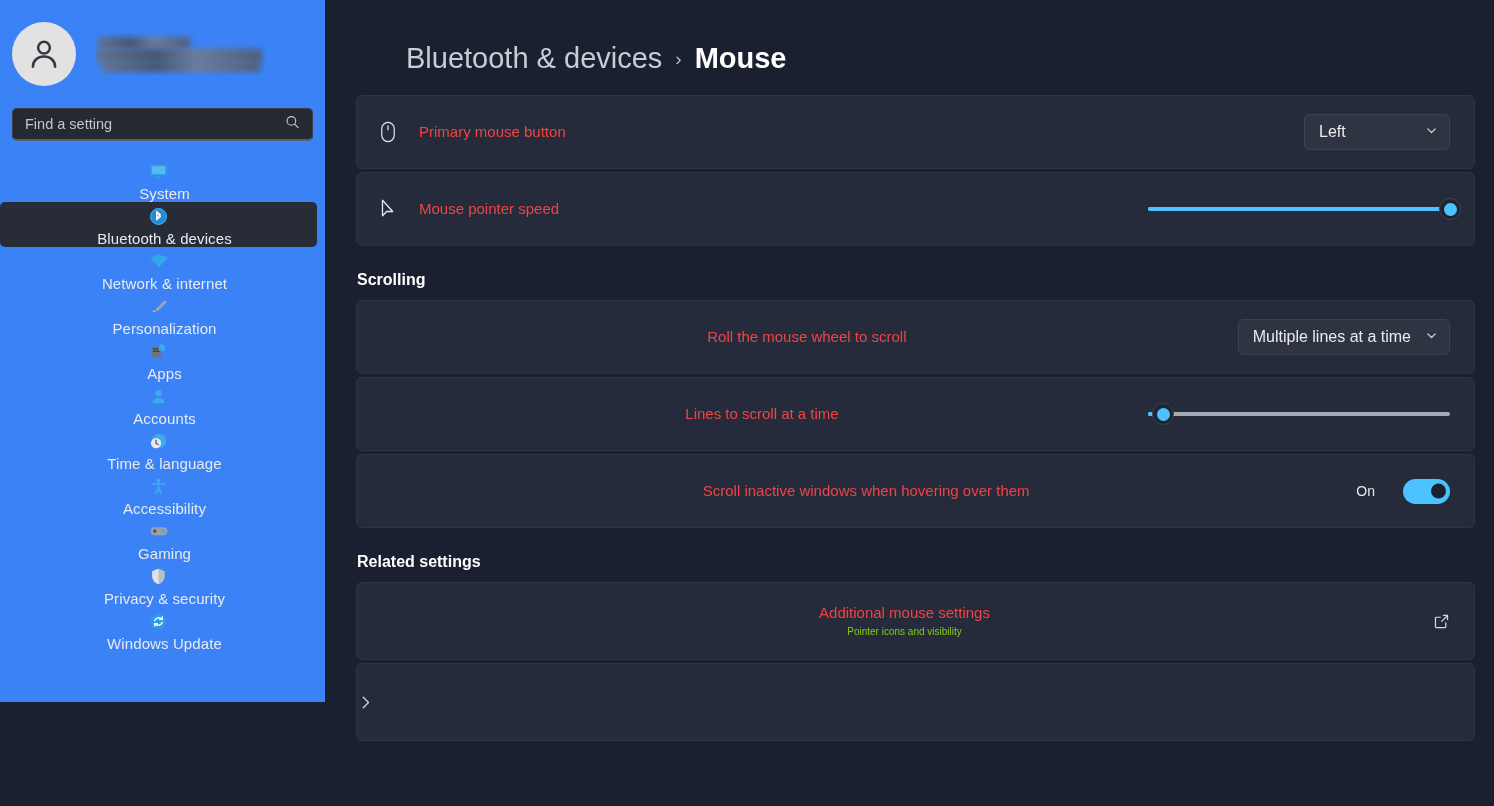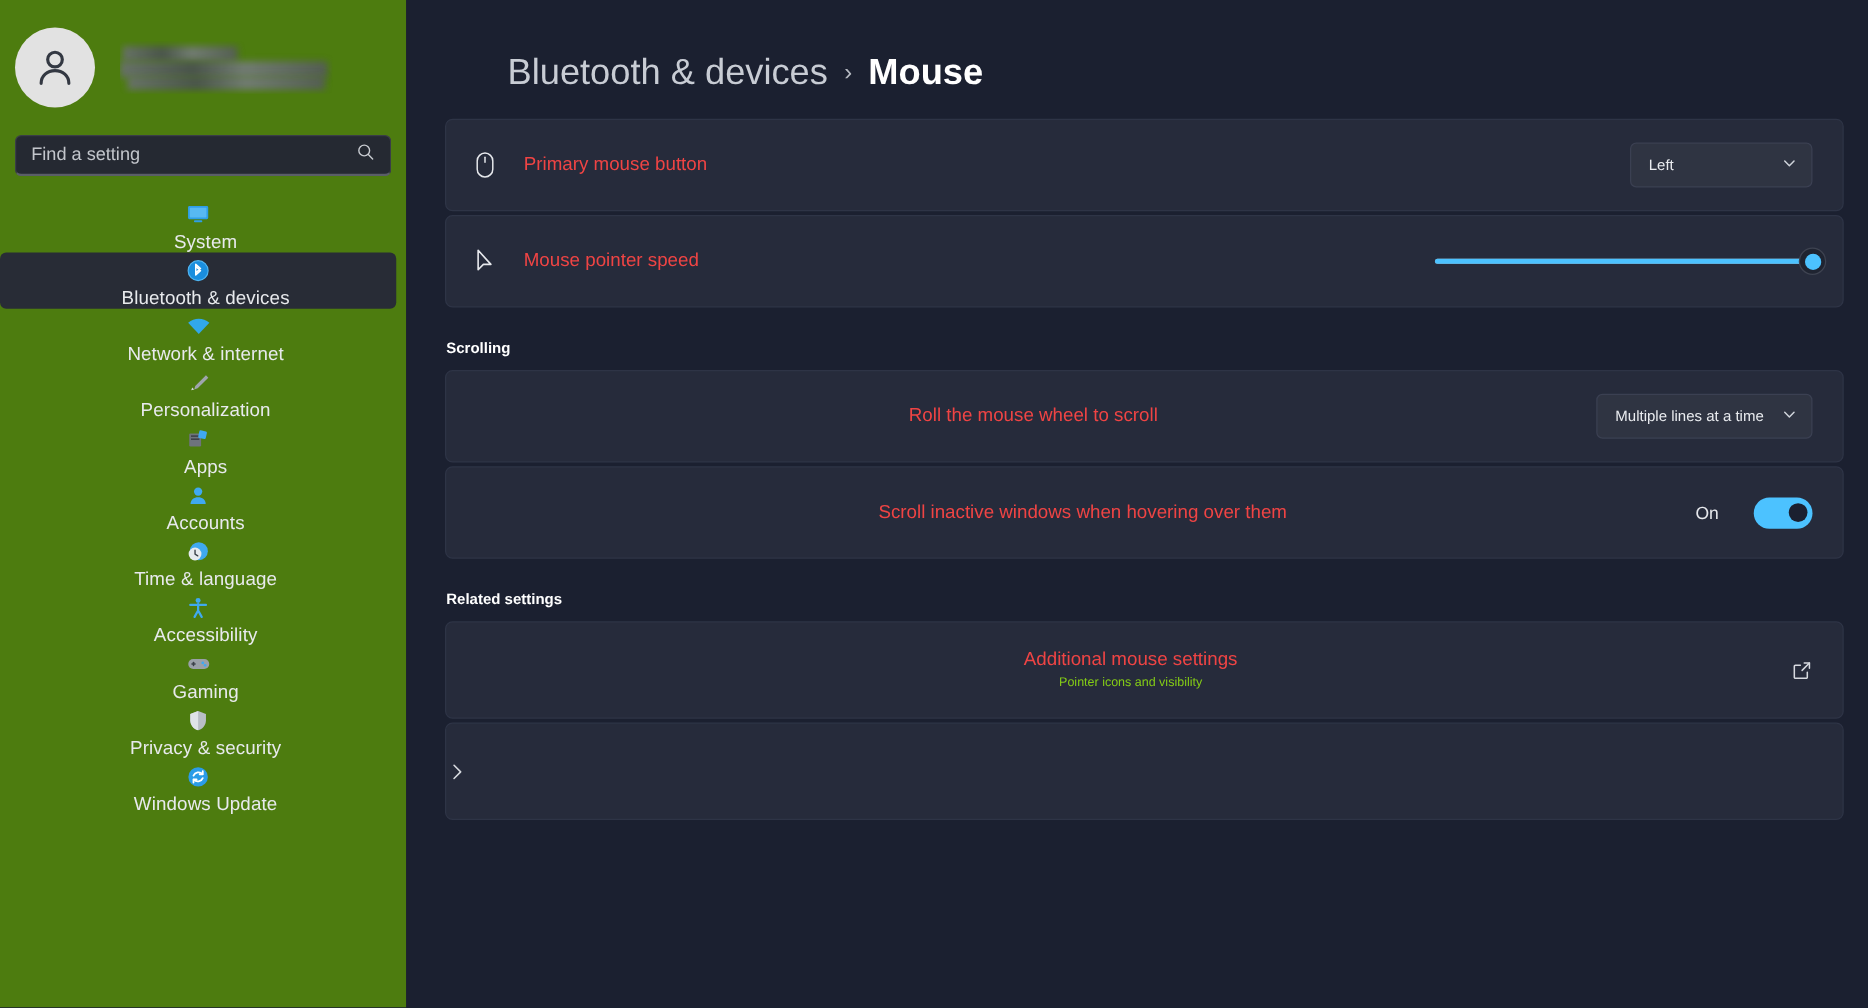--- a/index.html
+++ b/index.html
@@ -6,22 +6,22 @@
   html, body {
     width: 1494px; height: 806px;
     background: #1b2030;
     font-family: "Liberation Sans", sans-serif;
     overflow: hidden;
   }
   .app { display: flex; width: 1494px; height: 806px; }
 
   
   .sidebar {
-    width: 325px; height: 806px;
-    background: #4d7c0f;
+    width: 325px; height: 702px;
+    background: #3b82f6;
     flex: 0 0 325px;
     position: relative;
     padding-top: 0;
   }
   .account {
     display: flex; align-items: center;
     height: 108px;
     padding-left: 12px;
   }
   .avatar {
@@ -128,34 +128,34 @@
     width: 62px; flex: 0 0 62px;
     display: flex; align-items: center; justify-content: center;
     color: #e6e8ec;
   }
   .card-text { flex: 1 1 auto; min-width: 0; }
   .card-text.pad { padding-left: 19px; text-align: center; }
   .card-title { font-size: 15px; color: #ef4444; line-height: 1.35; }
   .card-sub { font-size: 10px; color: #84cc16; margin-top: 2px; line-height: 1.35; }
 
   .section-head {
-    font-size: 12px; font-weight: 700; color: #ffffff;
+    font-size: 16px; font-weight: 700; color: #ffffff;
     padding: 22px 0 11px 1px;
   }
 
   
   .dropdown {
     background: #2f3442;
     border: 1px solid #3b4052;
     border-radius: 5px;
     height: 36px;
     display: flex; align-items: center;
     padding: 0 11px 0 14px;
     gap: 14px;
-    color: #e9ebef; font-size: 12px;
+    color: #e9ebef; font-size: 16px;
     white-space: nowrap;
     cursor: default;
   }
   .dropdown.w-left { min-width: 146px; justify-content: space-between; }
   .chev-d { color: #cfd3da; }
 
   
   .slider {
     position: relative;
     width: 302px; height: 30px;
@@ -415,20 +415,30 @@
         <div class="dropdown">
           <span>Multiple lines at a time</span>
           <span class="chev-d">
             <svg width="13" height="13" viewBox="0 0 14 14" fill="none" stroke="currentColor" stroke-width="1.3">
               <path d="M3 5.2L7 9.2l4-4" stroke-linecap="round" stroke-linejoin="round"></path>
             </svg>
           </span>
         </div>
       </div>
 
+      <div class="card">
+        <div class="card-text pad">
+          <div class="card-title">Lines to scroll at a time</div>
+        </div>
+        <div class="slider">
+          <span class="track"></span>
+          <span class="track-fill" id="lines-fill" style="width: 5%;"></span>
+          <span class="thumb" id="lines-thumb" style="left: 5%;"></span>
+        </div>
+      </div>
 
       <div class="card">
         <div class="card-text pad">
           <div class="card-title">Scroll inactive windows when hovering over them</div>
         </div>
         <div class="toggle-wrap">
           <span class="toggle-label">On</span>
           <span class="toggle"></span>
         </div>
       </div>

